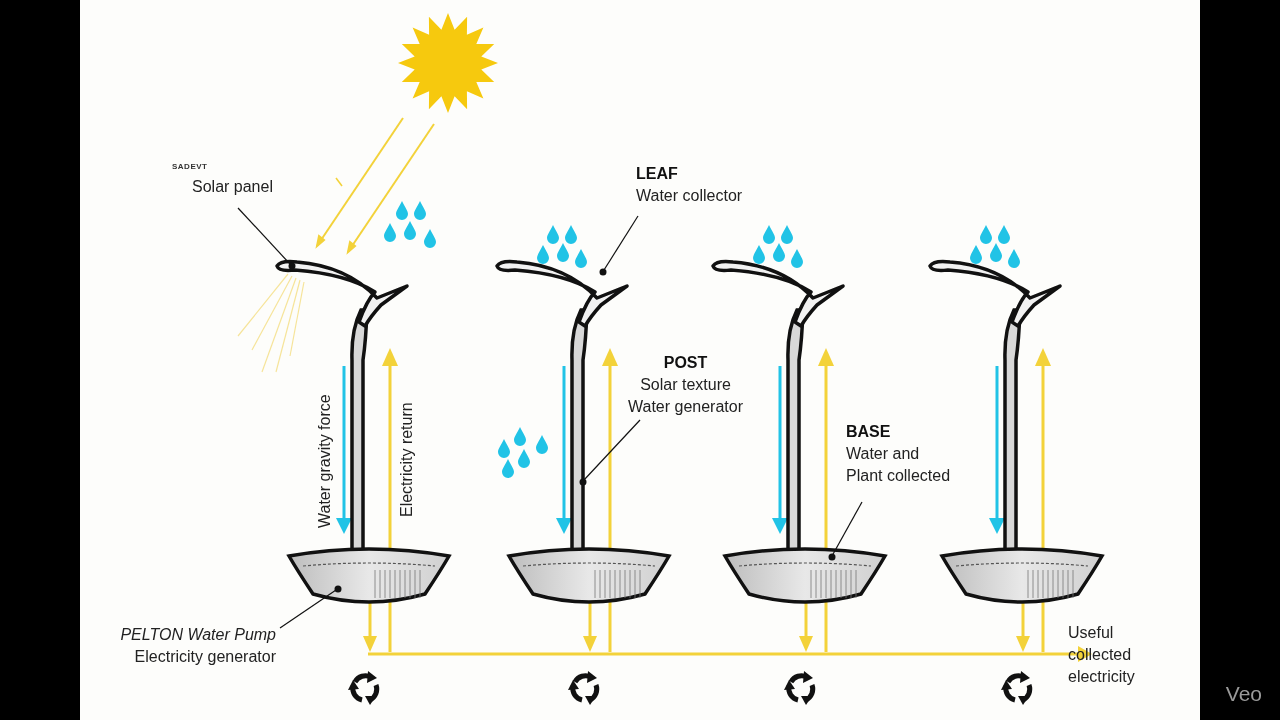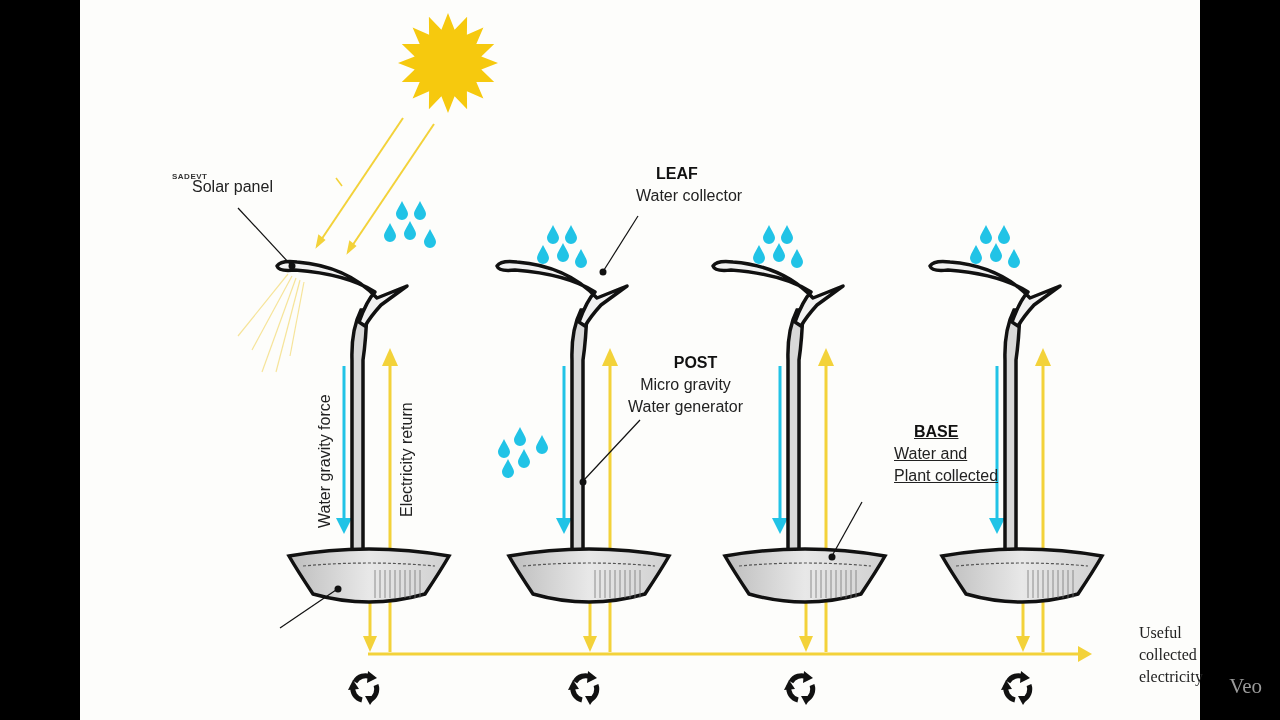--- a/index.html
+++ b/index.html
@@ -1,26 +1,26 @@
 <!DOCTYPE html>
 <html><head>
 <meta charset="utf-8">
 <style>
   html, body { margin:0; padding:0; background:#000; }
   body { width:1280px; height:720px; position:relative; overflow:hidden; font-family:"Liberation Sans", sans-serif; }
   #canvas { position:absolute; left:80px; top:0; width:1120px; height:720px; background:#fdfdfb; }
   svg#diagram { position:absolute; left:0; top:0; width:1280px; height:720px; }
   .lbl { position:absolute; font-family:"Liberation Sans", sans-serif; font-size:16px; color:#222; line-height:22px; white-space:nowrap; }
-  .lbl .title { font-weight:bold; color:#111; display:block;margin-left:20px; }
+  .lbl .title { font-weight:bold; color:#111; display:block; }
   .lbl .line { display:block; }
-  .tiny { font-size:8px; font-weight:bold; color:#333; letter-spacing:0.5px;margin-top:10px; }
+  .tiny { font-size:8px; font-weight:bold; color:#333; letter-spacing:0.5px; }
   .vert { position:absolute; font-size:16px; color:#222; white-space:nowrap; transform-origin:0 0; transform:rotate(-90deg); }
   .italic { font-style:italic; }
   .right { text-align:right; }
-  #veo { position:absolute; right:18px; bottom:21px; font-size:21px; color:#9a9a9a; font-family:Liberation Serif, serif; }
+  #veo { position:absolute; right:18px; bottom:14px; font-size:21px; color:#9a9a9a; font-family:Liberation Sans, sans-serif; }
 </style>
 </head>
 <body>
 
 <div id="canvas"></div>
 
 <svg id="diagram" viewBox="0 0 1280 720" xmlns="http://www.w3.org/2000/svg">
   <defs>
     <linearGradient id="bowlGrad" x1="0" x2="1" y1="0" y2="0">
       <stop offset="0" stop-color="#bdbdbd"></stop>
@@ -214,35 +214,37 @@
 <div class="lbl tiny" style="left:172px; top:156px;">SADEVT</div>
 <div class="lbl" style="left:192px; top:176px;">Solar panel</div>
 
 <div class="lbl" style="left:636px; top:163px;">
   <span class="title">LEAF</span>
   <span class="line">Water collector</span>
 </div>
 
 <div class="lbl" style="left:628px; top:352px;text-align:center;">
   <span class="title">POST</span>
-  <span class="line">Micro gravity</span>
+  <span class="line">Solar texture</span>
   <span class="line">Water generator</span>
 </div>
 
-<div class="lbl" style="left:894px; top:421px;text-decoration:underline;">
+<div class="lbl" style="left:846px; top:421px;">
   <span class="title">BASE</span>
   <span class="line">Water and</span>
   <span class="line">Plant collected</span>
 </div>
 
 <div class="lbl right" style="left:100px; top:624px; width:176px;">
+  <span class="line italic">PELTON Water Pump</span>
+  <span class="line">Electricity generator</span>
 </div>
 
 <div class="vert" style="left:316px; top:528px;">Water gravity force</div>
 <div class="vert" style="left:398px; top:517px;">Electricity return</div>
 
-<div class="lbl" style="left:1139px; top:622px;font-family:Liberation Serif, serif;">
+<div class="lbl" style="left:1068px; top:622px;">
   <span class="line">Useful</span>
   <span class="line">collected</span>
   <span class="line">electricity</span>
 </div>
 
 <div id="veo">Veo</div>
 
 </body></html>

